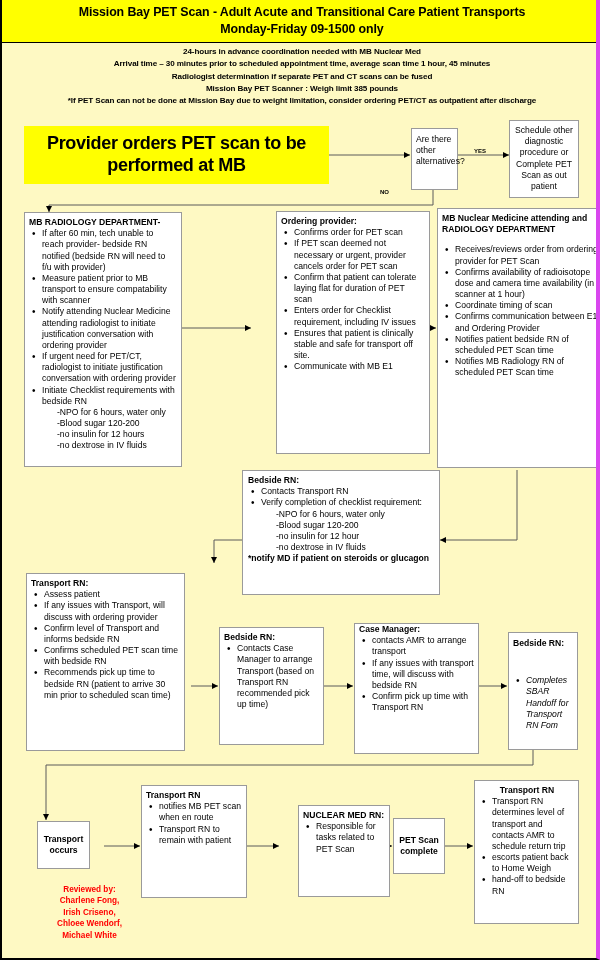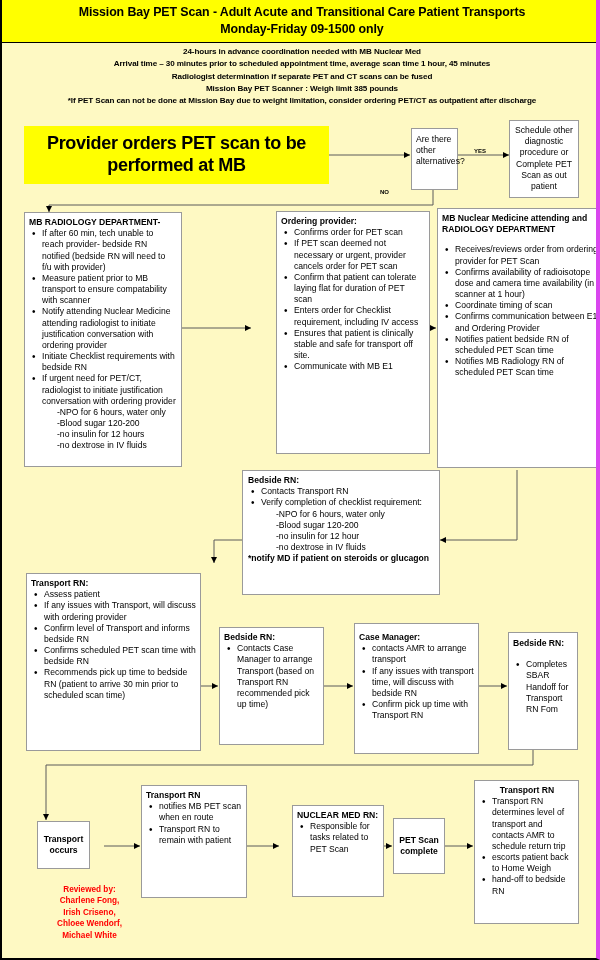--- a/index.html
+++ b/index.html
@@ -122,36 +122,36 @@
   <div class="bx" style="left:507px;top:120px;width:70px;height:78px;padding:4px 3px;text-align:center;">
     <div class="t">Schedule other diagnostic procedure or Complete PET Scan as out patient</div>
   </div>
 
   <div class="bx" style="left:22px;top:212px;width:158px;height:255px;padding:4px 5px 8px 4px;">
     <div class="t hd">MB RADIOLOGY DEPARTMENT-</div>
     <ul>
       <li class="t">If after 60 min, tech unable to reach provider- bedside RN notified (bedside RN will need to f/u with provider)</li>
       <li class="t">Measure patient prior to MB transport to ensure compatability with scanner</li>
       <li class="t">Notify attending Nuclear Medicine attending radiologist to initiate justification conversation with ordering provider</li>
+      <li class="t">If urgent need for PET/CT, radiologist to initiate justification conversation with ordering provider</li>
       <li class="t">Initiate Checklist requirements with bedside RN</li>
-      <li class="t">If urgent need for PET/CT, radiologist to initiate justification conversation with ordering provider</li>
     </ul>
     <div class="t sub">-NPO for 6 hours, water only</div>
     <div class="t sub">-Blood sugar 120-200</div>
     <div class="t sub">-no insulin for 12 hours</div>
     <div class="t sub">-no dextrose in IV fluids</div>
   </div>
 
   <div class="bx" style="left:250px;top:211px;width:154px;height:243px;padding:4px 4px 0 4px;margin-left:24px;">
     <div class="t hd">Ordering provider:</div>
     <ul>
       <li class="t">Confirms order for PET scan</li>
       <li class="t">If PET scan deemed not necessary or urgent, provider cancels order for PET scan</li>
       <li class="t">Confirm that patient can tolerate laying flat for duration of PET scan</li>
-      <li class="t">Enters order for Checklist requirement, including IV access</li>
+      <li class="t">Enters order for Checklist requirement, including IV issues</li>
       <li class="t">Ensures that patient is clinically stable and safe for transport off site.</li>
       <li class="t">Communicate with MB  E1</li>
     </ul>
   </div>
 
   <div class="bx" style="left:435px;top:208px;width:167px;height:260px;padding:4px 3px 0 4px;">
     <div class="t hd">MB Nuclear Medicine attending and RADIOLOGY DEPARTMENT</div>
     <ul style="margin-top:9px;">
       <li class="t">Receives/reviews  order from ordering provider for PET Scan</li>
       <li class="t">Confirms availability of radioisotope dose and camera time availability   (in scanner at 1 hour)</li>
@@ -168,68 +168,68 @@
       <li class="t">Contacts Transport RN</li>
       <li class="t">Verify completion of checklist requirement:</li>
     </ul>
     <div class="t sub">-NPO for 6 hours, water only</div>
     <div class="t sub">-Blood sugar 120-200</div>
     <div class="t sub">-no insulin for 12 hour</div>
     <div class="t sub">-no dextrose in IV fluids</div>
     <div class="t note">*notify MD if patient on steroids or glucagon</div>
   </div>
 
-  <div class="bx" style="left:24px;top:573px;width:175px;height:178px;padding:4px 4px 16px 4px;">
+  <div class="bx" style="left:24px;top:573px;width:159px;height:178px;padding:4px 4px 16px 4px;">
     <div class="t hd">Transport RN:</div>
     <ul>
       <li class="t">Assess patient</li>
       <li class="t">If any issues with Transport, will discuss with ordering provider</li>
       <li class="t">Confirm level of Transport and informs bedside RN</li>
       <li class="t">Confirms scheduled PET scan time with bedside RN</li>
       <li class="t">Recommends pick up time to bedside RN (patient to arrive 30 min prior to scheduled scan time)</li>
     </ul>
   </div>
 
   <div class="bx" style="left:217px;top:627px;width:105px;height:118px;padding:4px 4px 0 4px;">
     <div class="t hd">Bedside RN:</div>
     <ul>
       <li class="t">Contacts Case Manager to arrange Transport (based on Transport RN recommended pick up time)</li>
     </ul>
   </div>
 
-  <div class="bx" style="left:352px;top:623px;width:125px;height:131px;padding:8px 4px 0 4px;">
+  <div class="bx" style="left:352px;top:623px;width:125px;height:131px;padding:0 4px 0 4px;">
     <div class="t hd">Case Manager:</div>
     <ul>
       <li class="t">contacts AMR to arrange transport</li>
       <li class="t">If any issues with transport time, will discuss with bedside RN</li>
       <li class="t">Confirm pick up time with Transport RN</li>
     </ul>
   </div>
 
   <div class="bx" style="left:506px;top:632px;width:70px;height:118px;padding:5px 3px 0 4px;">
     <div class="t hd">Bedside RN:</div>
-    <ul style="margin-top:10px;">
+    <ul style="margin-top:26px;font-style:italic;">
       <li class="t">Completes SBAR Handoff for Transport RN Fom</li>
     </ul>
   </div>
 
   <div class="bx" style="left:35px;top:821px;width:53px;height:48px;padding:0 3px;text-align:center;
               display:flex;align-items:center;justify-content:center;">
     <div class="t hd">Transport occurs</div>
   </div>
 
   <div class="bx" style="left:139px;top:785px;width:106px;height:113px;padding:4px 4px 0 4px;">
     <div class="t hd">Transport RN</div>
     <ul>
       <li class="t">notifies MB PET scan when en route</li>
       <li class="t">Transport RN to remain with patient</li>
     </ul>
   </div>
 
-  <div class="bx" style="left:290px;top:805px;width:92px;height:92px;padding:4px 3px 0 4px;">
+  <div class="bx" style="left:296px;top:805px;width:92px;height:92px;padding:4px 3px 0 4px;">
     <div class="t hd">NUCLEAR MED RN:</div>
     <ul>
       <li class="t">Responsible for tasks related to PET Scan</li>
     </ul>
   </div>
 
   <div class="bx" style="left:391px;top:818px;width:52px;height:56px;padding:0 3px;text-align:center;
               display:flex;align-items:center;justify-content:flex-end;">
     <div class="t hd">PET Scan complete</div>
   </div>

